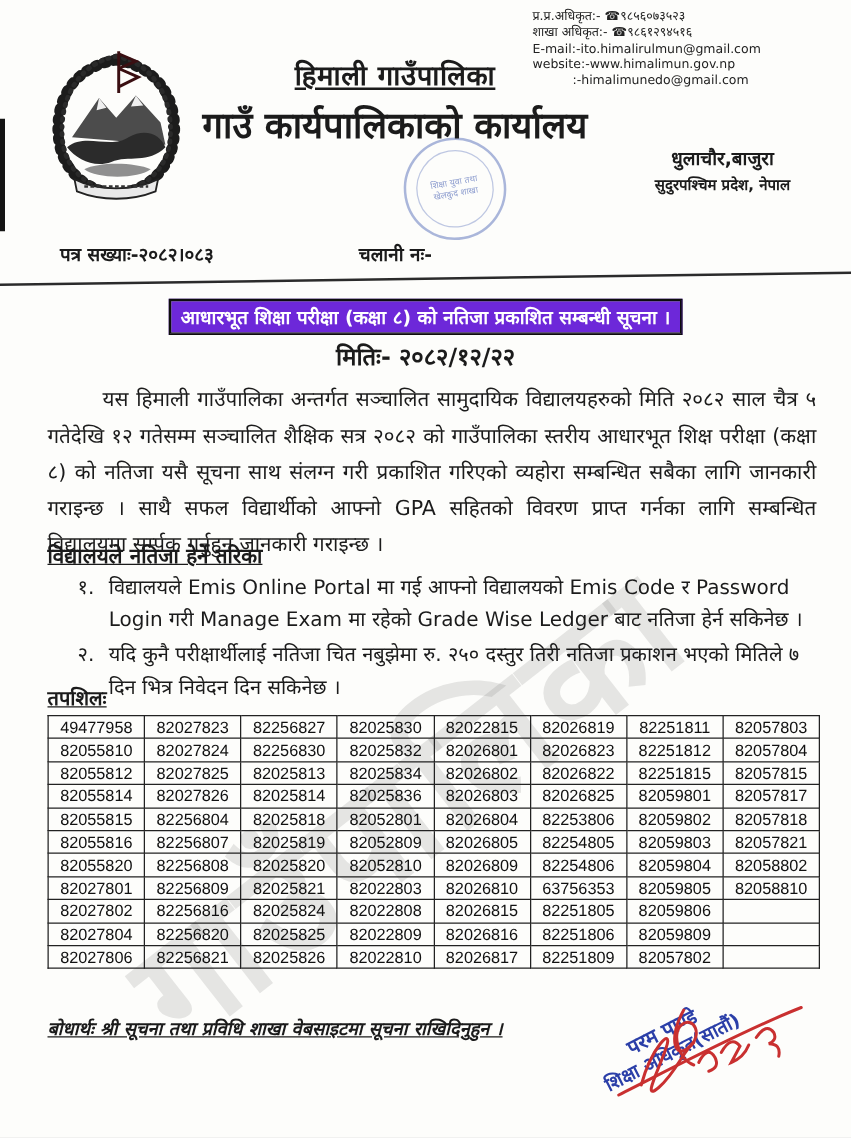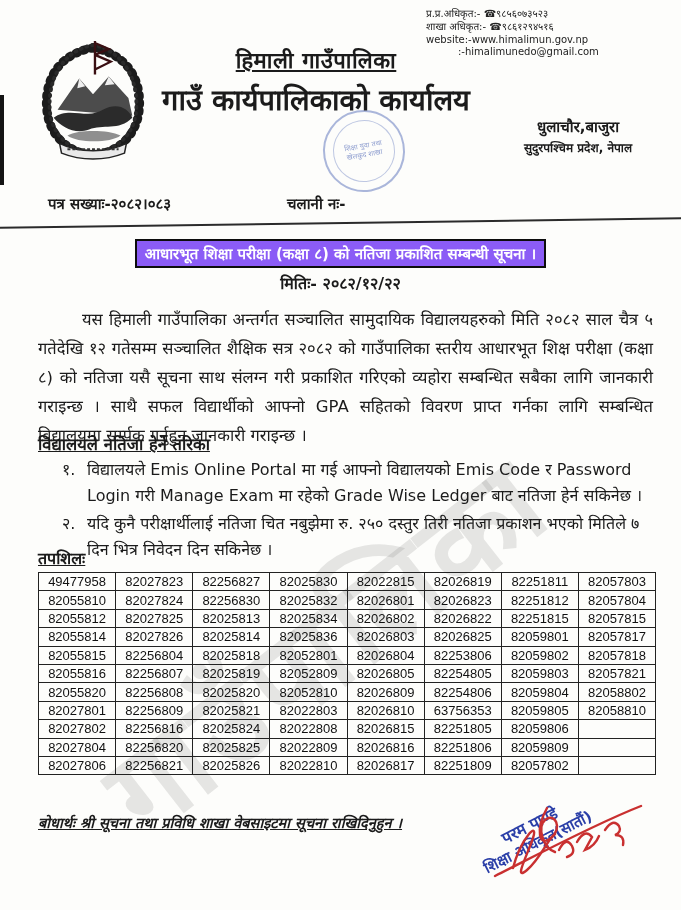--- a/index.html
+++ b/index.html
@@ -39,24 +39,24 @@
 
   
   .meta-row { position:absolute; top:193px; left:0; width:681px; height:28px; font-weight:bold; font-size:15px;padding-left:40px; }
   .letter-no  { position:absolute; left:48px;  top:0; }
   .dispatch-no{ position:absolute; left:287px; top:0; }
   .meta-rule { position:absolute; top:222px; left:-4px; width:690px; border-top:2px solid #2b2b2b; transform:rotate(-0.8deg); }
 
   
   .notice-wrap { position:absolute; top:239px; left:0; width:681px; text-align:center; }
   .notice-box {
-    display:inline-block; background:#8b5cf6; color:#fff; font-weight:bold; font-size:15px;
+    display:inline-block; background:#6d28d9; color:#fff; font-weight:bold; font-size:15px;
     padding:3px 9px 4px; border:1px solid #0d0d0d; box-shadow:inset 0 0 0 1px #0d0d0d, 0 0 0 1px #fff inset;
   }
-  .notice-date { margin-top:4px; font-weight:bold; font-size:16px; }
+  .notice-date { margin-top:4px; font-weight:bold; font-size:19px; }
 
   
   .para {
     position:absolute; top:305px; left:38px; width:615px;
     font-size:16.5px; line-height:29px; text-align:justify; text-indent:44px;
   }
   .how-heading {
     position:absolute; top:432px; left:38px;
     font-size:16.5px; font-weight:bold; text-decoration:underline;
   }
@@ -143,20 +143,21 @@
     </div>
 
     <div class="hdr-center">
       <div class="muni-name">हिमाली गाउँपालिका</div>
       <div class="office-name">गाउँ कार्यपालिकाको कार्यालय</div>
     </div>
 
     <div class="contact-block">
         <div class="contact-line">प्र.प्र.अधिकृत:- ☎९८५६०७३५२३</div>
         <div class="contact-line">शाखा अधिकृत:- ☎९८६१२९४५१६</div>
+        <div class="contact-line">E-mail:-ito.himalirulmun@gmail.com</div>
         <div class="contact-line">website:-www.himalimun.gov.np</div>
         <div class="contact-line indent">:-himalimunedo@gmail.com</div>
       </div>
 
     <div class="address-block">
       <div class="address-line1">धुलाचौर,बाजुरा</div>
       <div class="address-line2">सुदुरपश्चिम प्रदेश, नेपाल</div>
     </div>
 
     <div class="meta-row">

